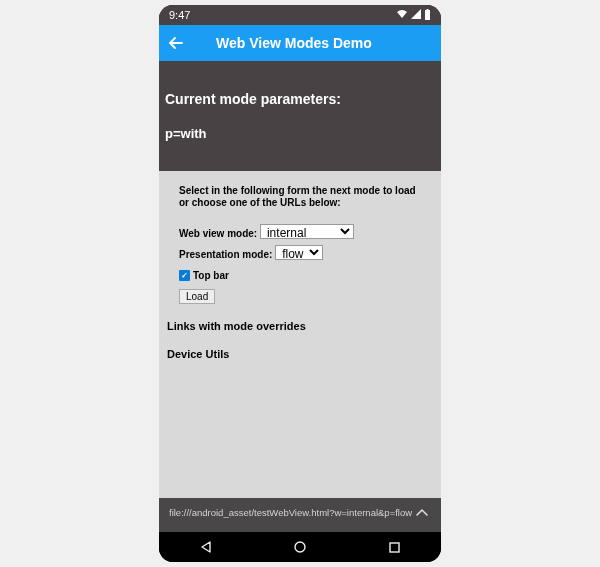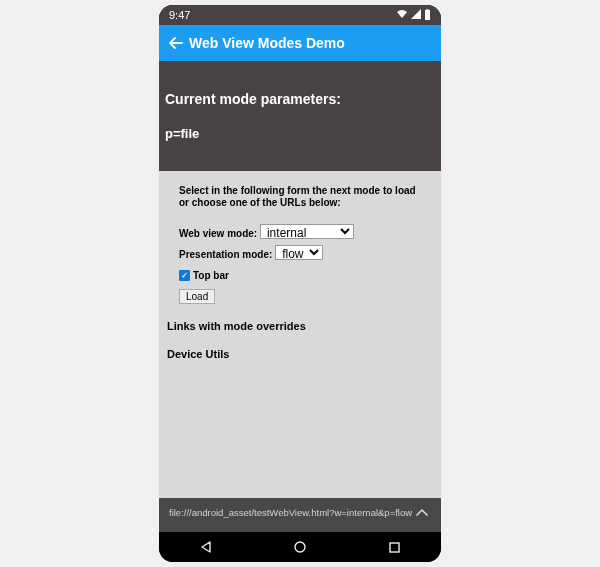--- a/index.html
+++ b/index.html
@@ -32,21 +32,21 @@
     font-weight: 400;
   }
   .status-icons { display: flex; align-items: center; gap: 3px; }
   .app-bar {
     height: 36px;
     background: #1b9df3;
     color: #fff;
     display: flex;
     align-items: center;
     padding: 0 8px;
-    gap: 4px;
+    gap: 31px;
     font-size: 14px;
     font-weight: 600;
   }
   .back-arrow { width: 18px; height: 18px; display:flex; align-items:center; justify-content:center; }
   .content {
     flex: 1;
     background: #d9d9d9;
     overflow: hidden;
     position: relative;
   }
@@ -152,21 +152,21 @@
         </svg>
     </span>
     <span>Web View Modes Demo</span>
   </div>
 
   <div class="content">
 
     <div class="hero">
       <div class="hero-title">Current mode parameters:</div>
       <div class="hero-params">
-        <div>p=file</div>
+        <div>p=with</div>
       </div>
     </div>
 
     <div class="page-body">
       <div class="instr">Select in the following form the next mode to load or choose one of the URLs below:</div>
 
       <div class="form-row">
         <label>Web view mode:</label>
         <select class="sel-w">
           <option>internal</option>

